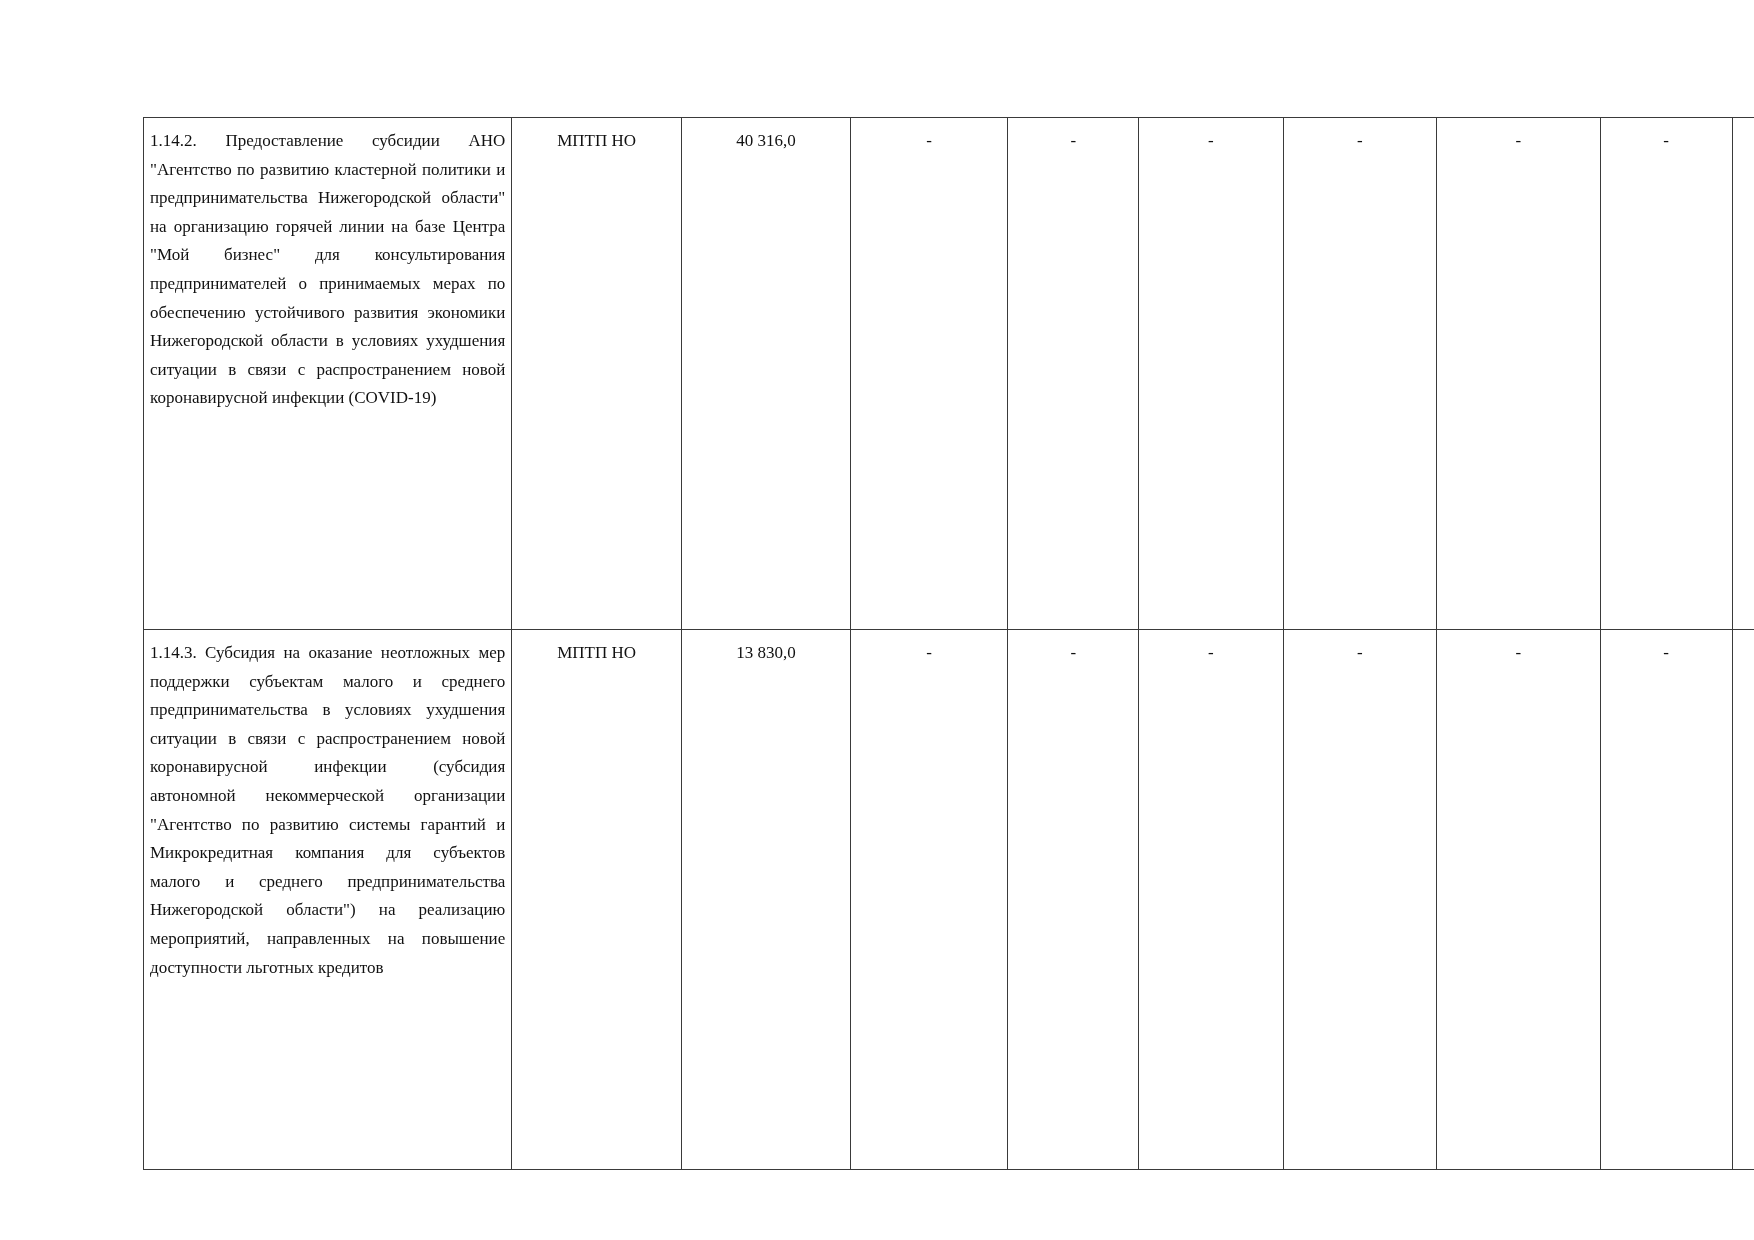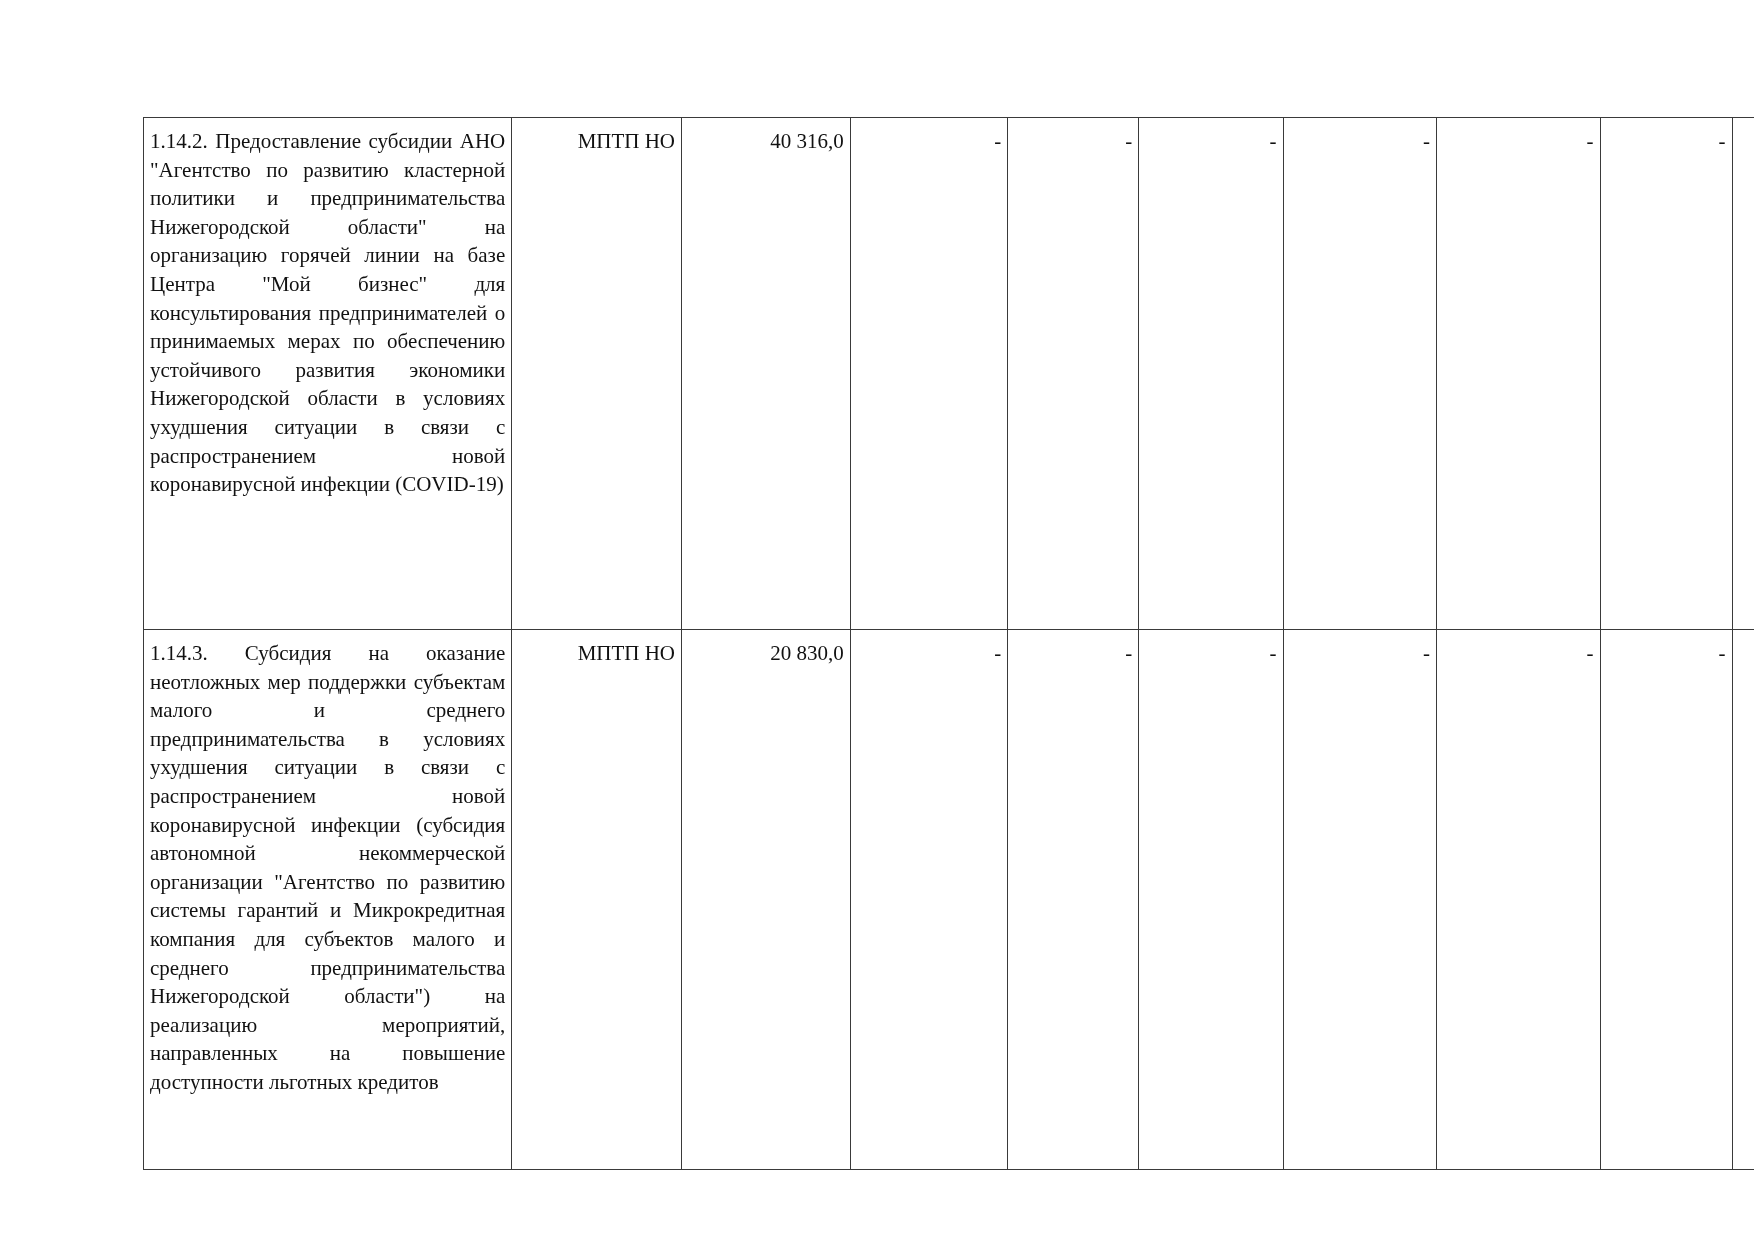--- a/index.html
+++ b/index.html
@@ -6,27 +6,27 @@
   body { width: 1754px; height: 1240px; overflow: hidden; position: relative;
          font-family: "Liberation Serif", "DejaVu Serif", serif; color: #111; }
   table.doc {
     position: absolute; left: 143px; top: 117px;
     border-collapse: collapse; table-layout: fixed;
     width: 1740px;
   }
   table.doc td {
     border: 1.5px solid #3a3a3a;
     vertical-align: top;
-    font-size: 21px;
+    font-size: 17px;
     line-height: 28.6px;
     padding: 9px 6px 0 6px;
     overflow: hidden;
   }
   td.desc { text-align: justify; text-align-last: left; hyphens: none; }
-  td.center { text-align: right; }
+  td.center { text-align: center; }
   tr.r1 td { height: 502px; }
   tr.r2 td { height: 530px; }
 </style>
 </head>
 <body>
 
 <table class="doc">
   <colgroup>
     <col style="width:360px">
     <col style="width:166px">
@@ -48,21 +48,21 @@
     <td class="center">-</td>
     <td class="center">-</td>
     <td class="center">-</td>
     <td class="center">-</td>
     <td class="center">-</td>
     <td class="center"></td>
   </tr>
   <tr class="r2">
     <td class="desc">1.14.3. Субсидия на оказание неотложных мер поддержки субъектам малого и среднего предпринимательства в условиях ухудшения ситуации в связи с распространением новой коронавирусной инфекции (субсидия автономной некоммерческой организации "Агентство по развитию системы гарантий и Микрокредитная компания для субъектов малого и среднего предпринимательства Нижегородской области") на реализацию мероприятий, направленных на повышение доступности льготных кредитов</td>
     <td class="center">МПТП НО</td>
-    <td class="center">20 830,0</td>
+    <td class="center">13 830,0</td>
     <td class="center">-</td>
     <td class="center">-</td>
     <td class="center">-</td>
     <td class="center">-</td>
     <td class="center">-</td>
     <td class="center">-</td>
     <td class="center"></td>
   </tr>
 </tbody>
   </table>

